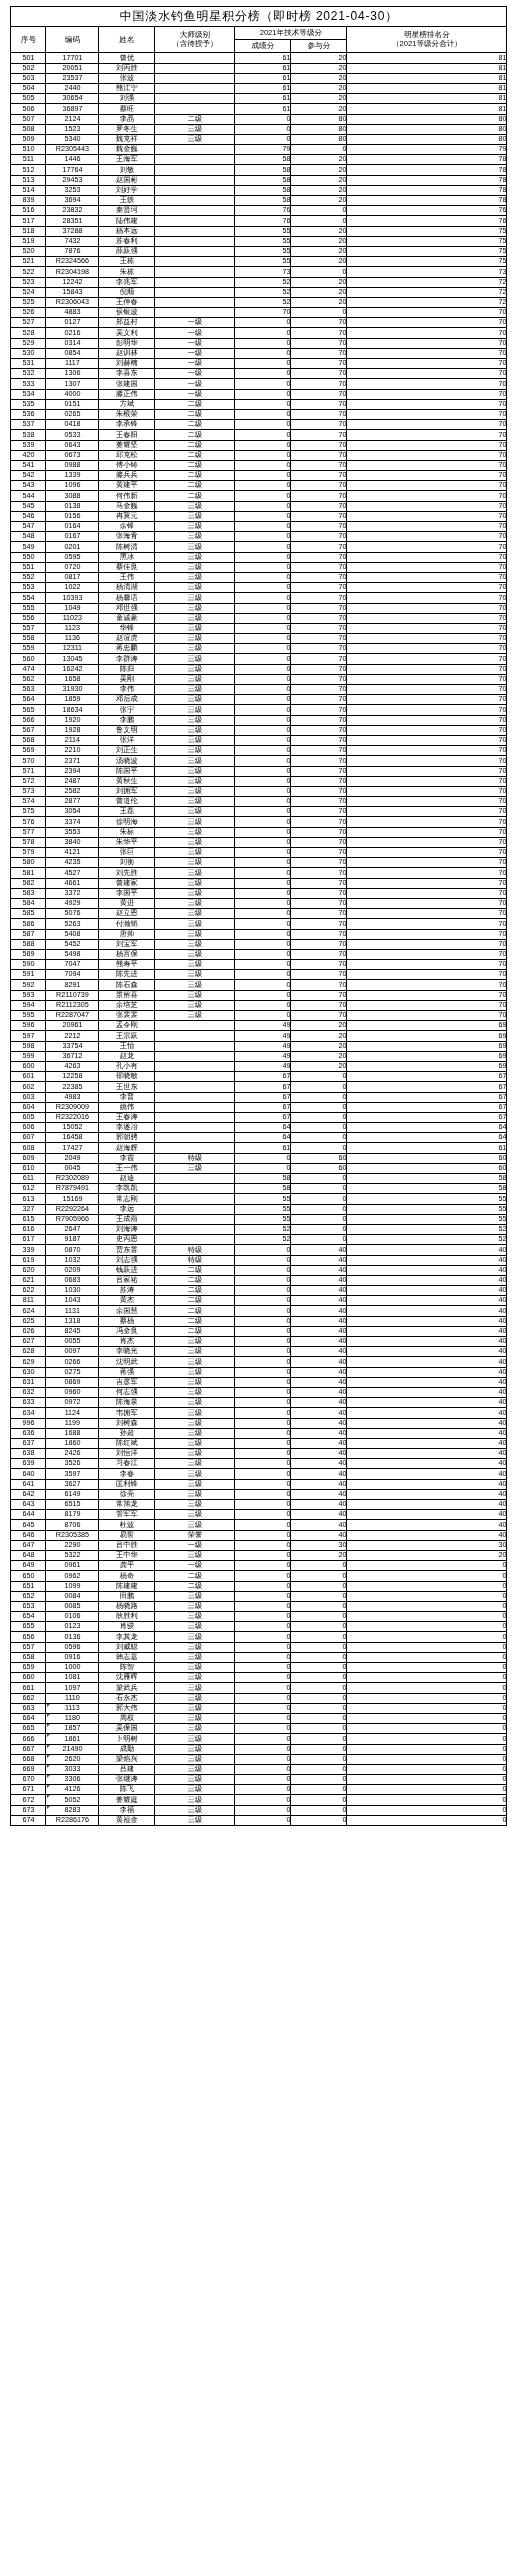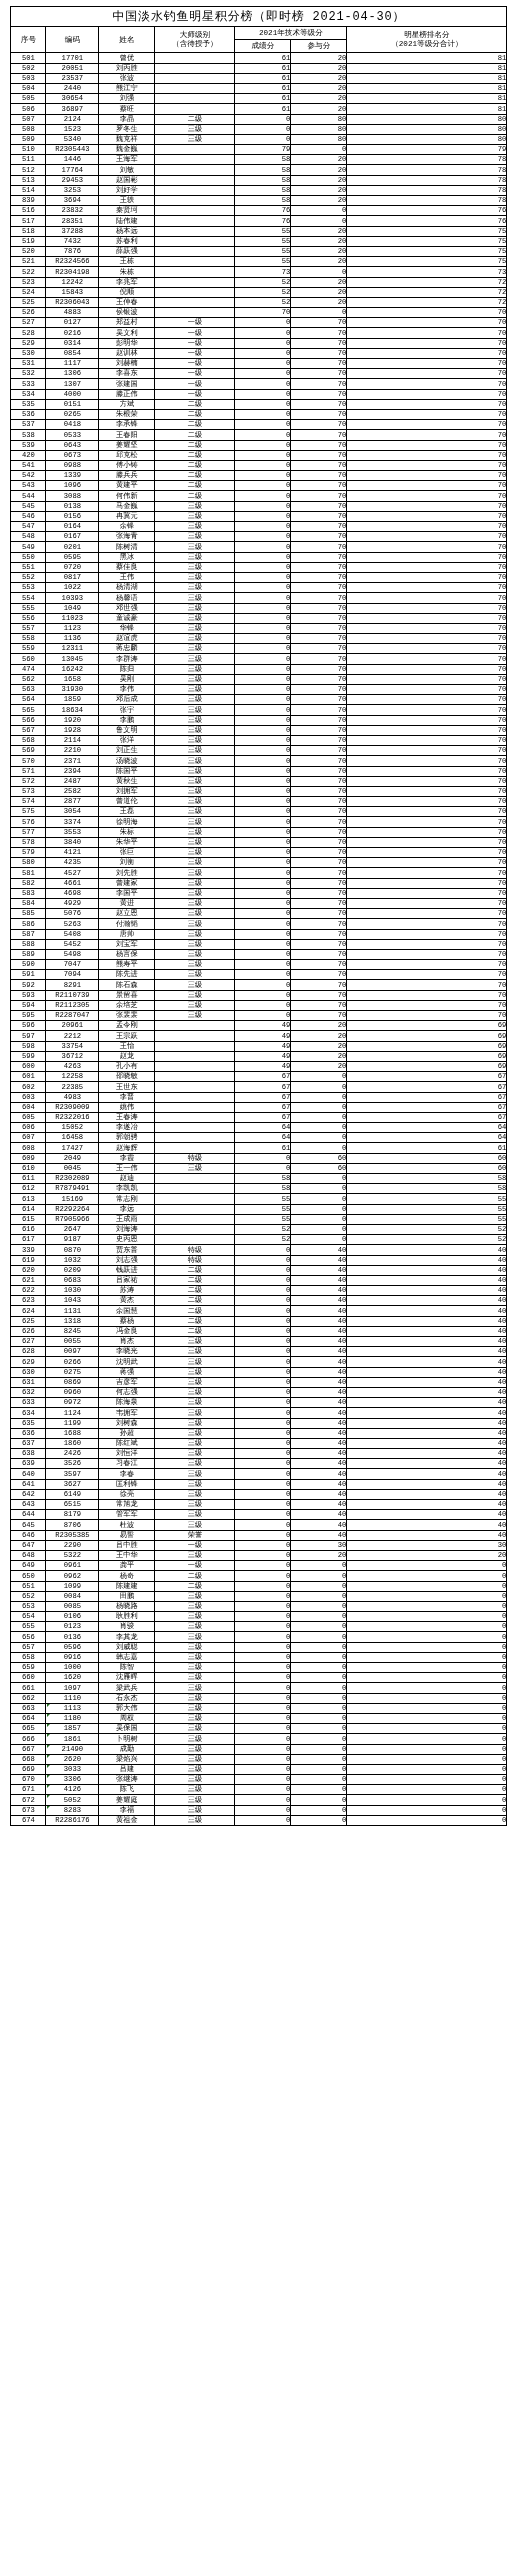--- a/index.html
+++ b/index.html
@@ -1,19 +1,19 @@
 <!DOCTYPE html>
 <html style="font-size:12.8px"><head>
 <meta charset="utf-8">
 <style>
   html,body{margin:0;padding:0;background:#ffffff;}
   body{font-family:"Liberation Sans","DejaVu Sans",sans-serif;}
   #sheet{width:516px;height:2576px;position:relative;background:#fff;overflow:hidden;}
   table.grid{border-collapse:collapse;table-layout:fixed;margin:6.4px 0 0 10.4px;width:495px;
-             font-family:Liberation Mono, monospace;}
+             font-family:Liberation Sans, sans-serif;}
   table.grid td,table.grid th{border:0.8px solid #000;padding:0;font-weight:normal;
              color:#000;background:#fff;vertical-align:middle;}
   .title-cell{height:19px;font-size:12px;font-weight:bold;text-align:center;letter-spacing:0.8px;}
   .hdr{font-size:7.6px;font-weight:bold;text-align:center;line-height:1.12;}
   .h-tall{height:24px;}
   .h-half{height:12px;}
   tr.datarow{height:9.2px;}
   tr.datarow td{height:9.2px;font-size:7.2px;line-height:8.8px;}
   td.c{text-align:center;}
   td.r{text-align:right;padding-right:2.4px;}
@@ -797,21 +797,21 @@
           <td class="c">582</td>
           <td class="code"><span>4661</span></td>
           <td class="c">曾建家</td>
           <td class="c">三级</td>
           <td class="r">0</td>
           <td class="r">70</td>
           <td class="r">70</td>
         </tr>
         <tr class="datarow">
           <td class="c">583</td>
-          <td class="code"><span>4698</span></td>
+          <td class="code"><span>3372</span></td>
           <td class="c">李国平</td>
           <td class="c">三级</td>
           <td class="r">0</td>
           <td class="r">70</td>
           <td class="r">70</td>
         </tr>
         <tr class="datarow">
           <td class="c">584</td>
           <td class="code"><span>4929</span></td>
           <td class="c">黄进</td>
@@ -1075,21 +1075,21 @@
         <tr class="datarow">
           <td class="c">613</td>
           <td class="code"><span>15169</span></td>
           <td class="c">常志刚</td>
           <td class="c"></td>
           <td class="r">55</td>
           <td class="r">0</td>
           <td class="r">55</td>
         </tr>
         <tr class="datarow">
-          <td class="c">614</td>
+          <td class="c">327</td>
           <td class="code"><span>R2292264</span></td>
           <td class="c">李远</td>
           <td class="c"></td>
           <td class="r">55</td>
           <td class="r">0</td>
           <td class="r">55</td>
         </tr>
         <tr class="datarow">
           <td class="c">615</td>
           <td class="code"><span>R7905966</span></td>
@@ -1156,21 +1156,21 @@
         <tr class="datarow">
           <td class="c">622</td>
           <td class="code"><span>1030</span></td>
           <td class="c">苏涛</td>
           <td class="c">二级</td>
           <td class="r">0</td>
           <td class="r">40</td>
           <td class="r">40</td>
         </tr>
         <tr class="datarow">
-          <td class="c">623</td>
+          <td class="c">811</td>
           <td class="code"><span>1043</span></td>
           <td class="c">黄杰</td>
           <td class="c">二级</td>
           <td class="r">0</td>
           <td class="r">40</td>
           <td class="r">40</td>
         </tr>
         <tr class="datarow">
           <td class="c">624</td>
           <td class="code"><span>1131</span></td>
@@ -1264,21 +1264,21 @@
         <tr class="datarow">
           <td class="c">634</td>
           <td class="code"><span>1124</span></td>
           <td class="c">韦拥军</td>
           <td class="c">三级</td>
           <td class="r">0</td>
           <td class="r">40</td>
           <td class="r">40</td>
         </tr>
         <tr class="datarow">
-          <td class="c">635</td>
+          <td class="c">996</td>
           <td class="code"><span>1199</span></td>
           <td class="c">刘树森</td>
           <td class="c">三级</td>
           <td class="r">0</td>
           <td class="r">40</td>
           <td class="r">40</td>
         </tr>
         <tr class="datarow">
           <td class="c">636</td>
           <td class="code"><span>1688</span></td>
@@ -1490,21 +1490,21 @@
           <td class="c">659</td>
           <td class="code"><span>1000</span></td>
           <td class="c">陈智</td>
           <td class="c">三级</td>
           <td class="r">0</td>
           <td class="r">0</td>
           <td class="r">0</td>
         </tr>
         <tr class="datarow">
           <td class="c">660</td>
-          <td class="code"><span>1620</span></td>
+          <td class="code"><span>1081</span></td>
           <td class="c">沈雁晖</td>
           <td class="c">三级</td>
           <td class="r">0</td>
           <td class="r">0</td>
           <td class="r">0</td>
         </tr>
         <tr class="datarow">
           <td class="c">661</td>
           <td class="code"><span>1097</span></td>
           <td class="c">梁武兵</td>

